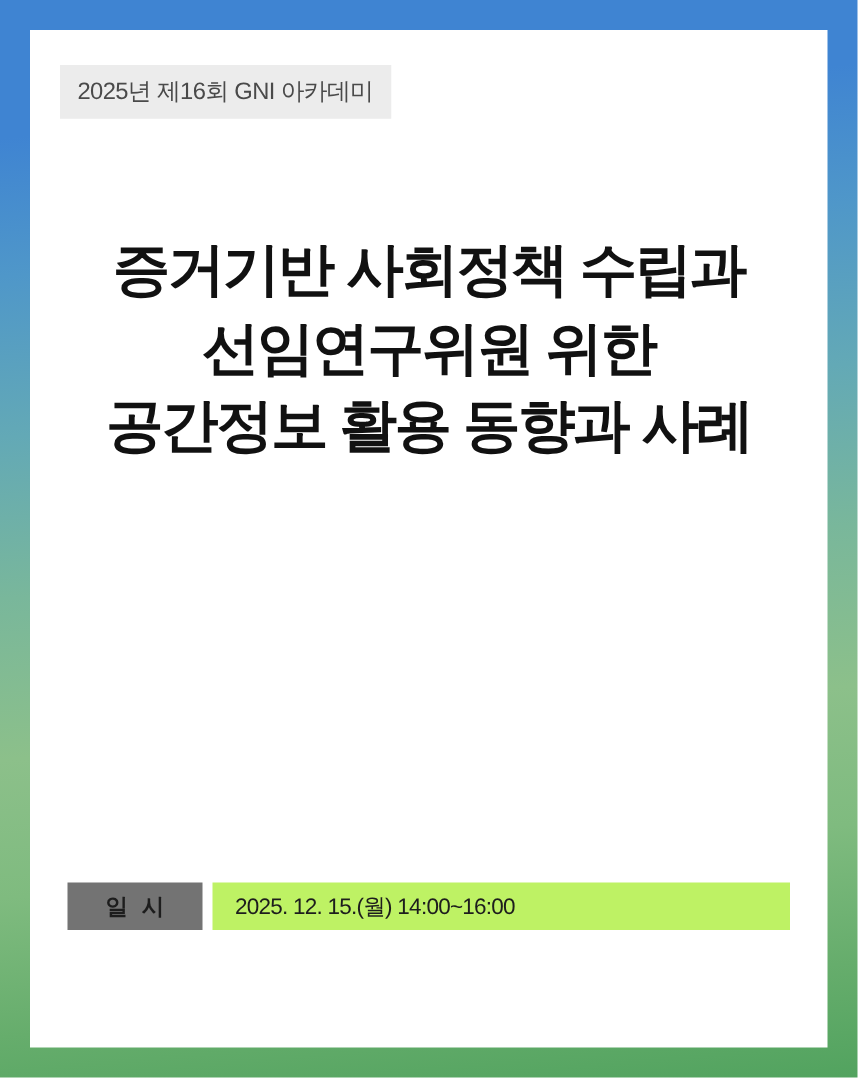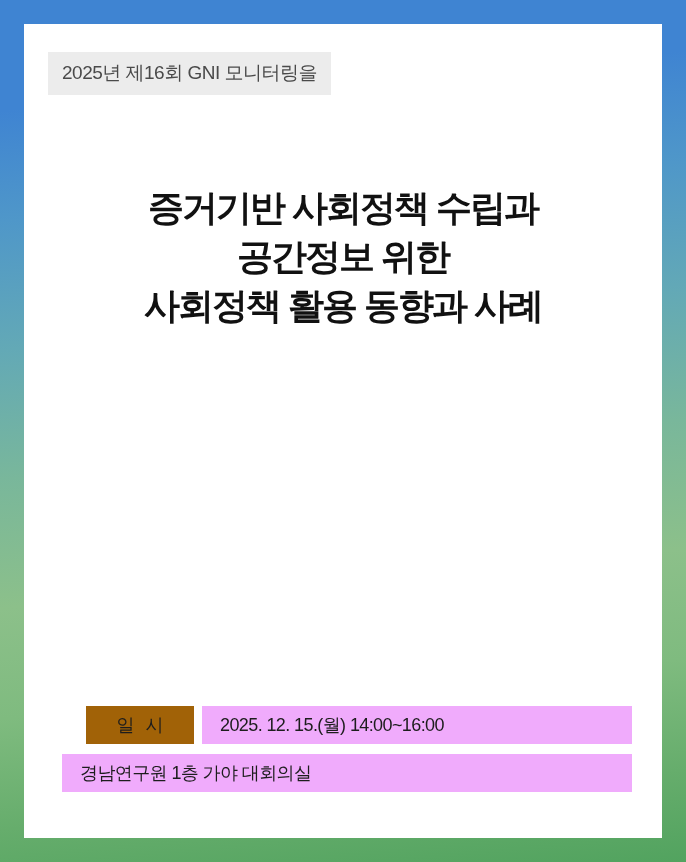--- a/index.html
+++ b/index.html
@@ -55,21 +55,21 @@
   }
 
   .title-block {
     position: absolute;
     left: 0;
     right: 0;
     top: 160px;
     text-align: center;
     color: #111111;
     font-weight: bold;
-    font-size: 36px;
+    font-size: 46px;
     line-height: 1.36;
     letter-spacing: -2px;
   }
   .title-line {
     display: block;
     white-space: nowrap;
   }
 
   .info-block {
     position: absolute;
@@ -83,64 +83,62 @@
     align-items: stretch;
     margin-bottom: 10px;
     height: 38px;
   }
   .info-row:last-child {
     margin-bottom: 0;
   }
 
   .info-label {
     flex: 0 0 108px;
-    background: #a16207;
+    background: #737373;
     color: #1d1d1d;
-    font-weight: normal;
+    font-weight: bold;
     font-size: 18px;
     letter-spacing: 3px;
     display: flex;
     align-items: center;
     justify-content: center;
     box-sizing: border-box;
     padding-left: 3px;
-    margin-left: 32px;
   }
 
   .info-value {
     flex: 1 1 auto;
-    background: #f0abfc;
+    background: #bef264;
     color: #1d1d1d;
     font-size: 18px;
     letter-spacing: -0.6px;
     display: flex;
     align-items: center;
     box-sizing: border-box;
     padding-left: 18px;
     margin-left: 8px;
   }
 </style>
 </head>
 <body>
 
 <div class="poster">
   <div class="inner-card">
 
-    <div class="badge">2025년 제16회 GNI 모니터링을</div>
+    <div class="badge">2025년 제16회 GNI 아카데미</div>
 
     <div class="title-block">
       <span class="title-line">증거기반 사회정책 수립과</span>
-      <span class="title-line">공간정보 위한</span>
-      <span class="title-line">사회정책 활용 동향과 사례</span>
+      <span class="title-line">선임연구위원 위한</span>
+      <span class="title-line">공간정보 활용 동향과 사례</span>
     </div>
 
     <div class="info-block">
       <div class="info-row">
         <div class="info-label">일 시</div>
         <div class="info-value">2025. 12. 15.(월) 14:00~16:00</div>
       </div>
       <div class="info-row">
-        <div class="info-value">경남연구원 1층 가야 대회의실</div>
       </div>
     </div>
 
   </div>
 </div>
 
 </body></html>

